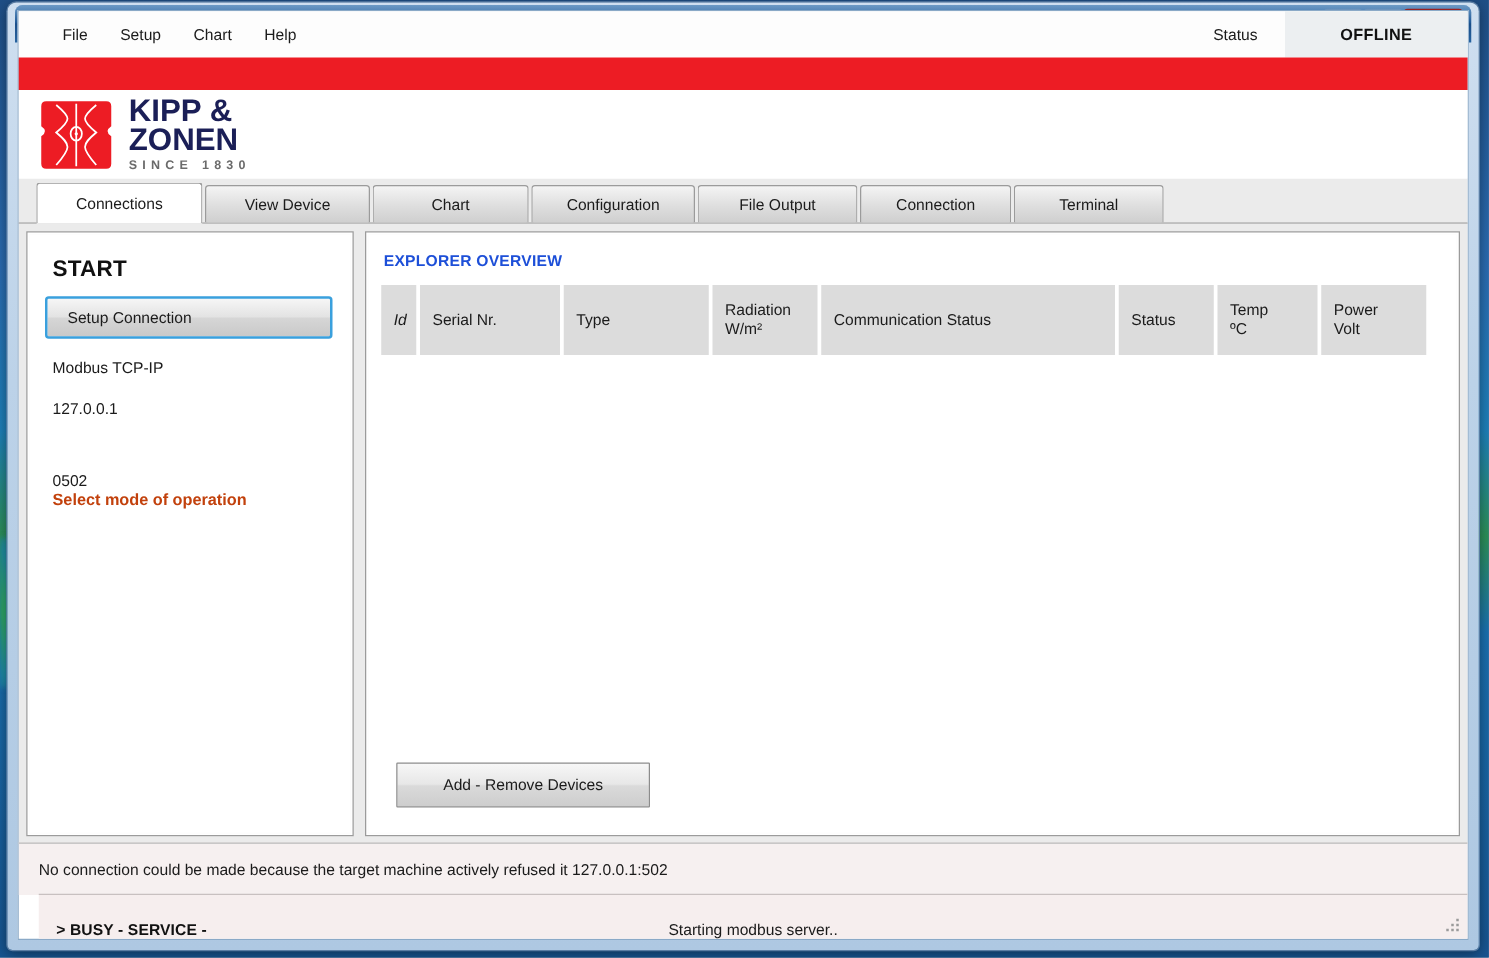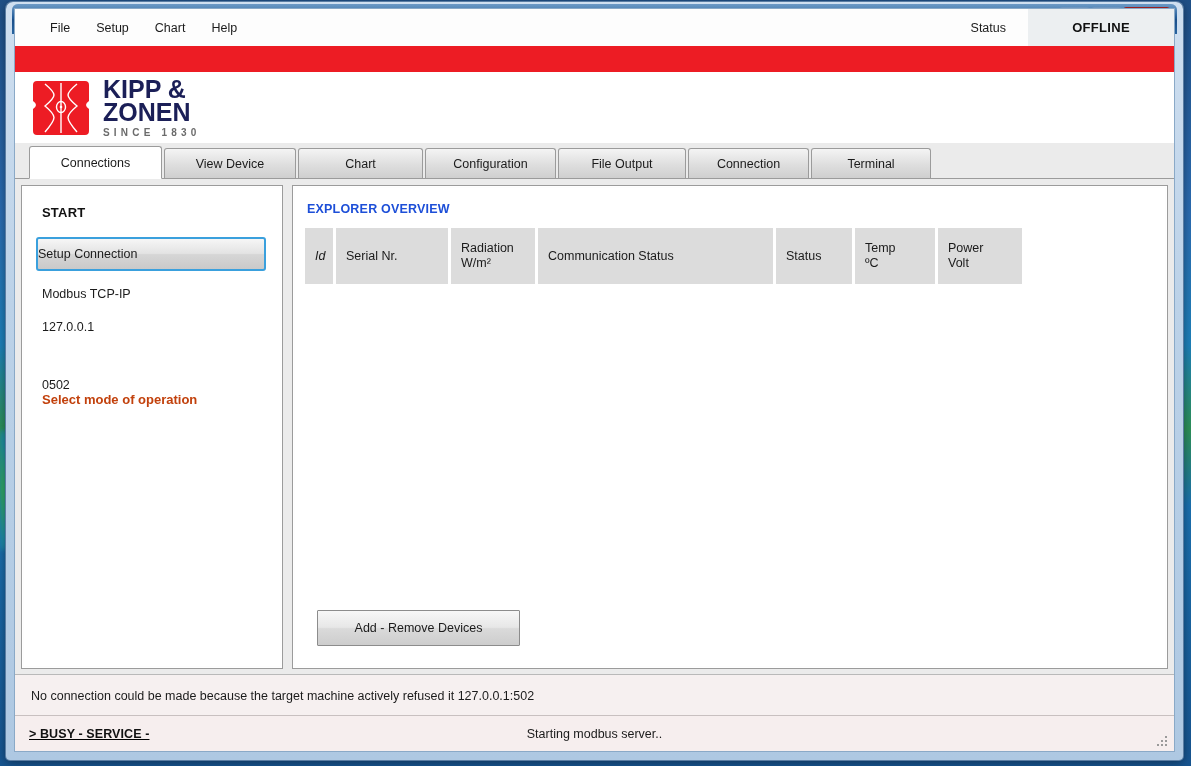--- a/index.html
+++ b/index.html
@@ -169,28 +169,28 @@
     outline-offset:-3px;
     box-sizing:border-box;
     position:relative;
   }
   .panel-left{width:262px;flex:0 0 auto;margin-right:9px;}
   .panel-right{flex:1 1 auto;}
 
   
   .start-title{
     position:absolute;left:20px;top:19px;
-    font-size:13px;font-weight:bold;color:#111;letter-spacing:.2px;
+    font-size:18px;font-weight:bold;color:#111;letter-spacing:.2px;
   }
   .setup-btn{
     position:absolute;left:14px;top:51px;width:230px;height:34px;
     background:linear-gradient(180deg,#f6f6f6 0%,#e3e3e3 48%,#d6d6d6 52%,#c9c9c9 100%);
     border:2px solid #3aa0dd;border-radius:3px;
     display:flex;align-items:center;
-    padding-left:0;
+    padding-left:16px;
     font-size:12.5px;color:#1b1b1b;
     box-sizing:border-box;cursor:default;
   }
   .conn-line{
     position:absolute;left:20px;font-size:12.5px;color:#1b1b1b;
   }
   .conn-line.l1{top:101px;}
   .conn-line.l2{top:134px;}
   .conn-line.l3{top:156px;margin-top:36px;}
   .mode-title{
@@ -236,24 +236,24 @@
 
   
   .msgbar{
     position:absolute;left:0;right:0;bottom:35px;height:41px;
     background:#f6f0f0;
     border-top:1px solid #b9b9b9;
     display:flex;align-items:center;
   }
   .msgbar .txt{margin-left:16px;font-size:12.5px;color:#1b1b1b;}
   .statusbar{
-    position:absolute;left:0;right:0;bottom:0;height:35px;
+    position:absolute;left:16px;right:0;bottom:0;height:35px;
     background:#f6eeee;
     border-top:1px solid #c8c0c0;
-    display:flex;align-items:center;text-decoration:underline;
+    display:flex;align-items:flex-end;
   }
   .sb-left{margin-left:14px;font-size:12.5px;color:#111;font-weight:bold;letter-spacing:.1px;}
   .sb-center{
     position:absolute;left:50%;transform:translateX(-50%);
     font-size:12.5px;color:#1b1b1b;
   }
   .grip{
     position:absolute;right:5px;bottom:4px;width:13px;height:13px;
   }
 </style>
@@ -347,20 +347,21 @@
         <div class="conn-line l3">0502</div>
         <div class="mode-title">Select mode of operation</div>
       </div>
 
       <div class="panel panel-right">
         <div class="overview-title">EXPLORER OVERVIEW</div>
 
         <div class="table-head">
           <div class="th c-id">Id</div>
           <div class="th c-serial">Serial Nr.</div>
+          <div class="th c-type">Type</div>
           <div class="th c-rad">
             <div class="two-line">
               <div>Radiation</div>
               <div>W/m²</div>
             </div>
           </div>
           <div class="th c-comm">Communication Status</div>
           <div class="th c-status">Status</div>
           <div class="th c-temp">
             <div class="two-line">

